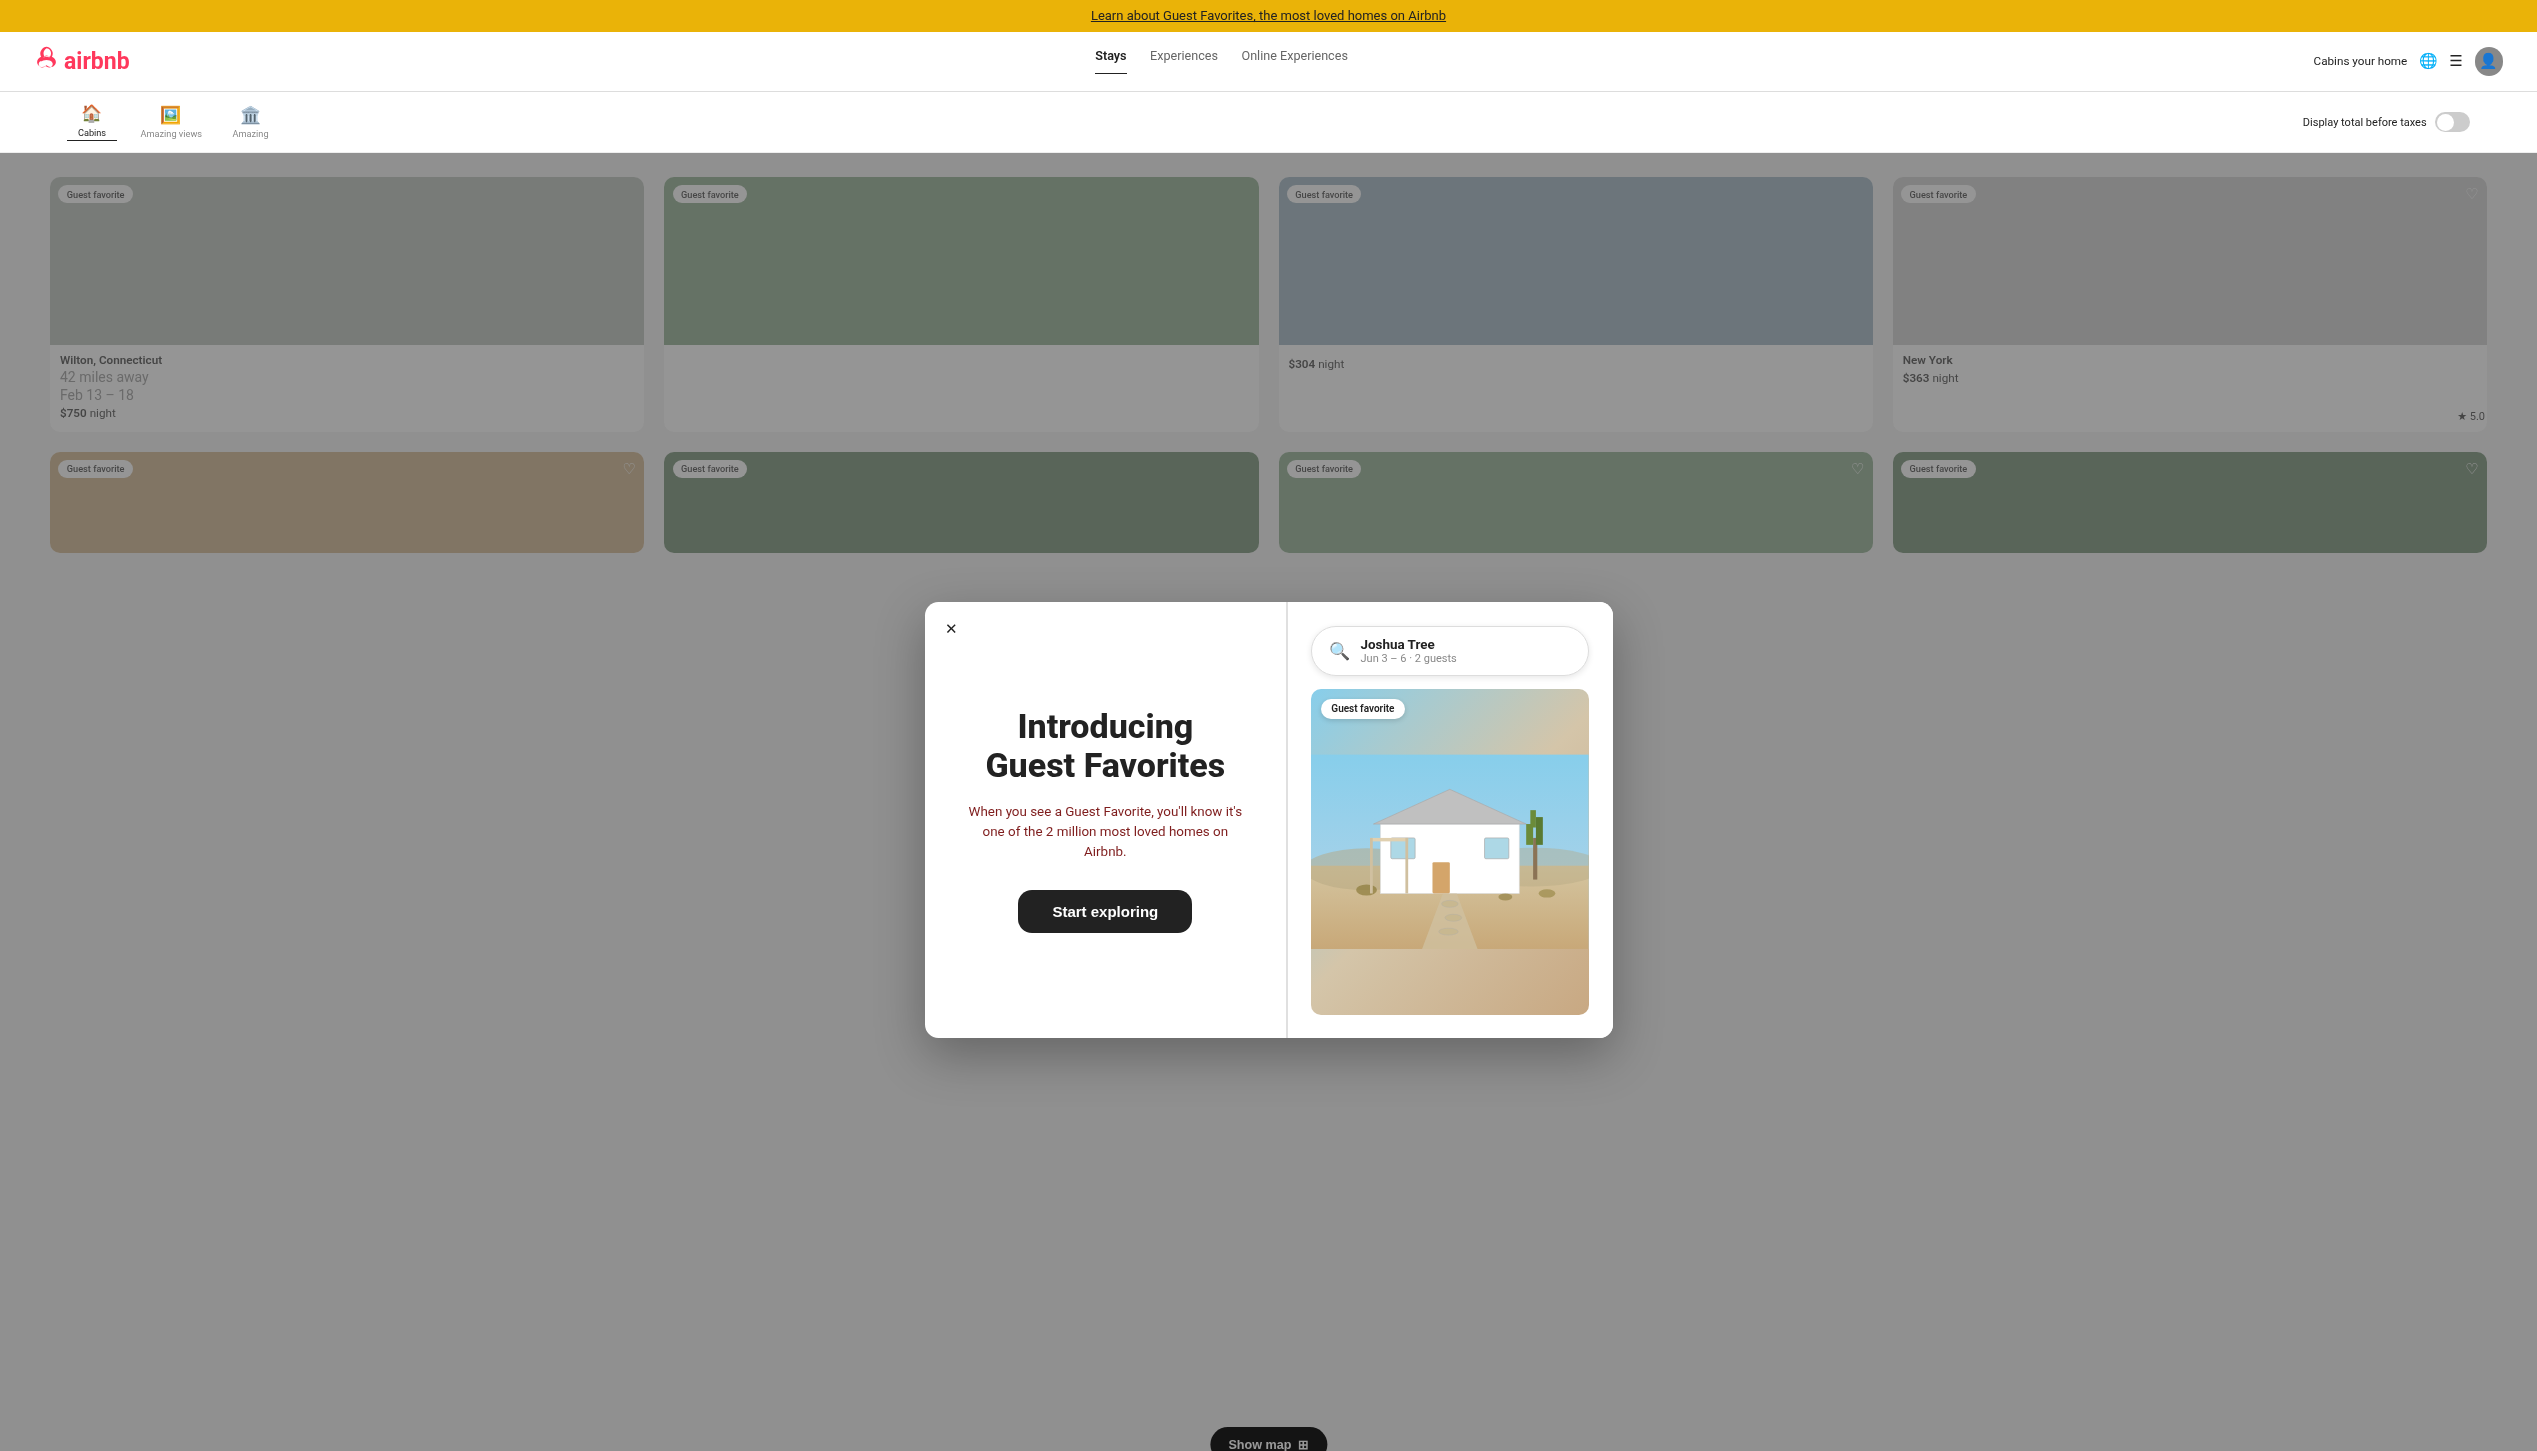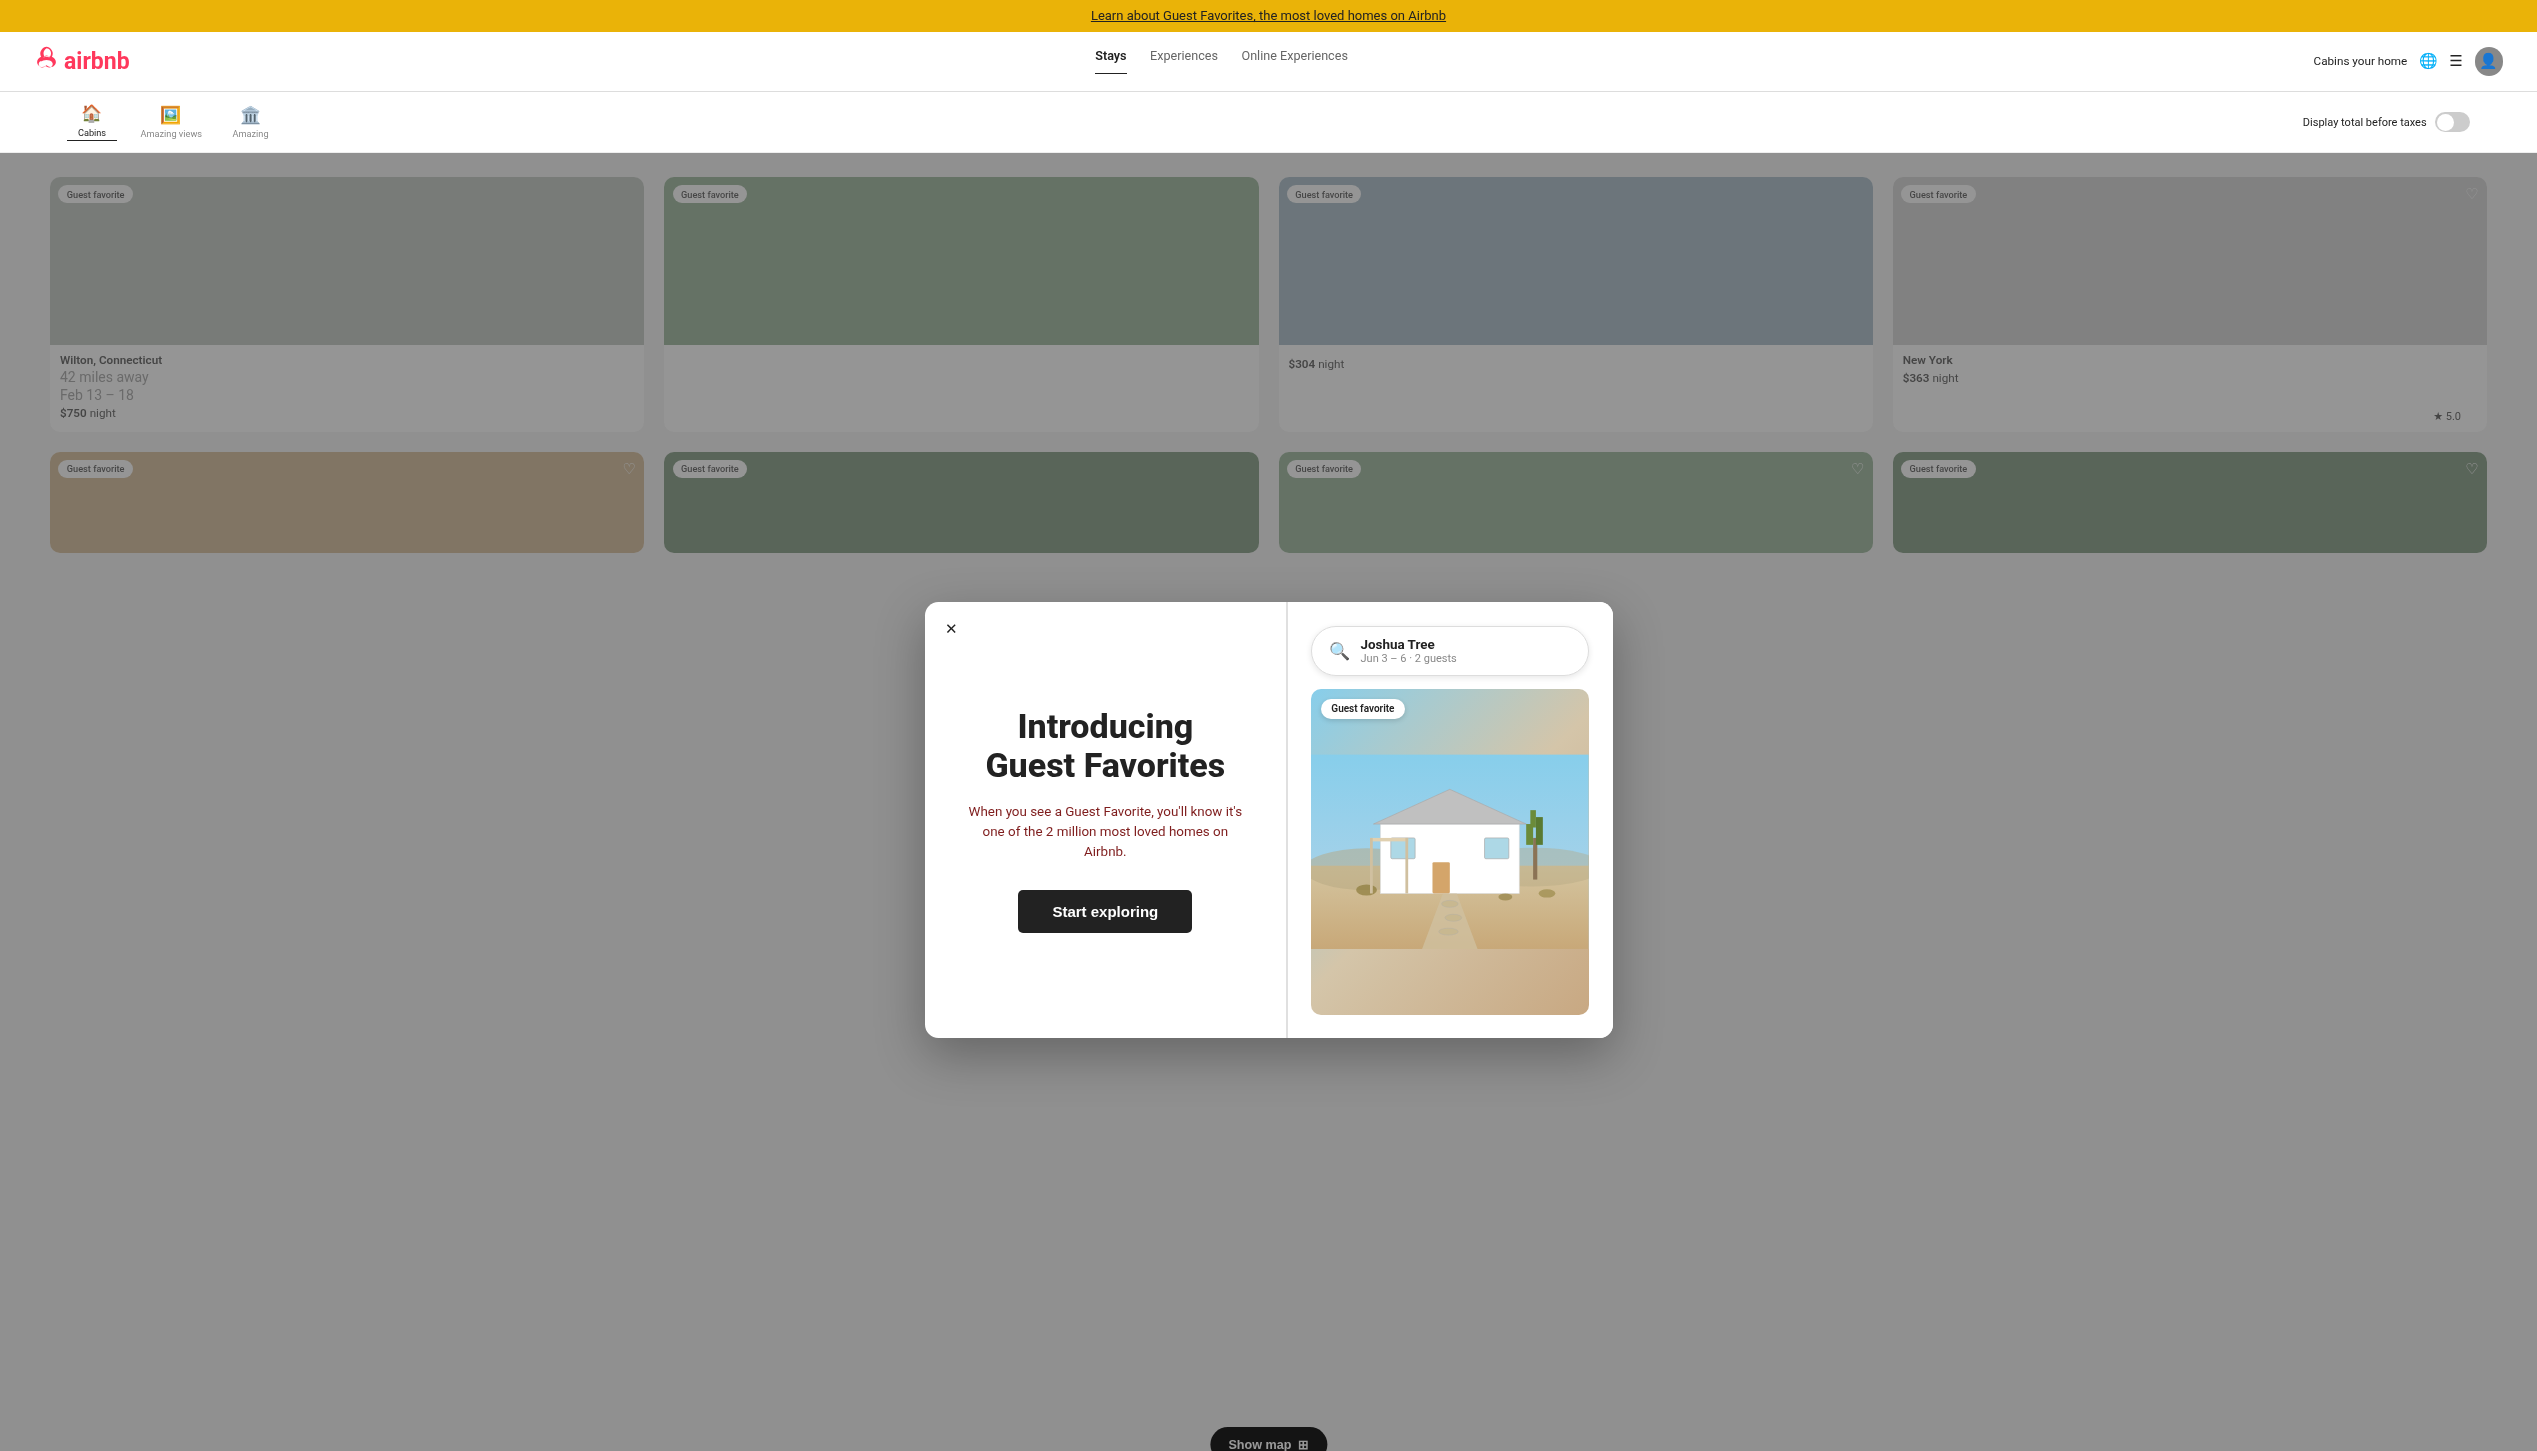--- a/index.html
+++ b/index.html
@@ -211,21 +211,21 @@
       font-weight: 600;
       color: #222;
       margin-top: 3.4px;
     }
     .card-price span {
       font-weight: 400;
     }
     .card-rating {
       position: absolute;
       bottom: 8.4px;
-      right: 26px;
+      right: 2px;
       font-size: 11px;
       color: #222;
     }
 
     
     .show-map-btn {
       position: absolute;
       bottom: 25px;
       left: 50%;
       transform: translateX(-50%);
@@ -304,21 +304,21 @@
       font-size: 13.4px;
       color: #7f1d1d;
       line-height: 1.5;
       margin-bottom: 27px;
       max-width: 285px;
     }
     .modal-cta {
       background: #222;
       color: white;
       border: none;
-      border-radius: 5px;
+      border-radius: 14px;
       padding: 13.4px 34px;
       font-size: 15px;
       font-weight: 600;
       cursor: pointer;
     }
 
     
     .modal-divider {
       width: 1.7px;
       background: #e0e0e0;

